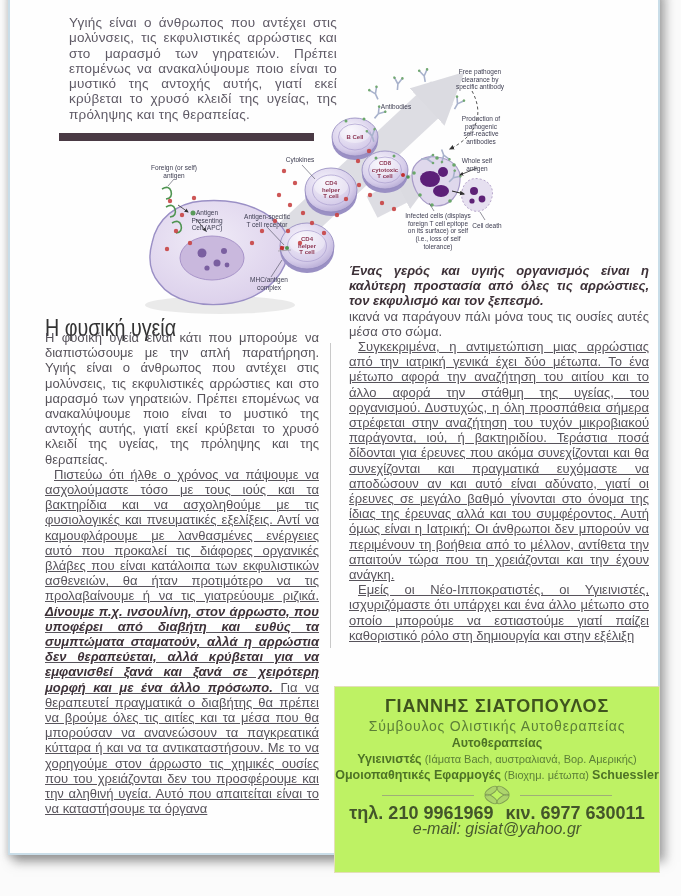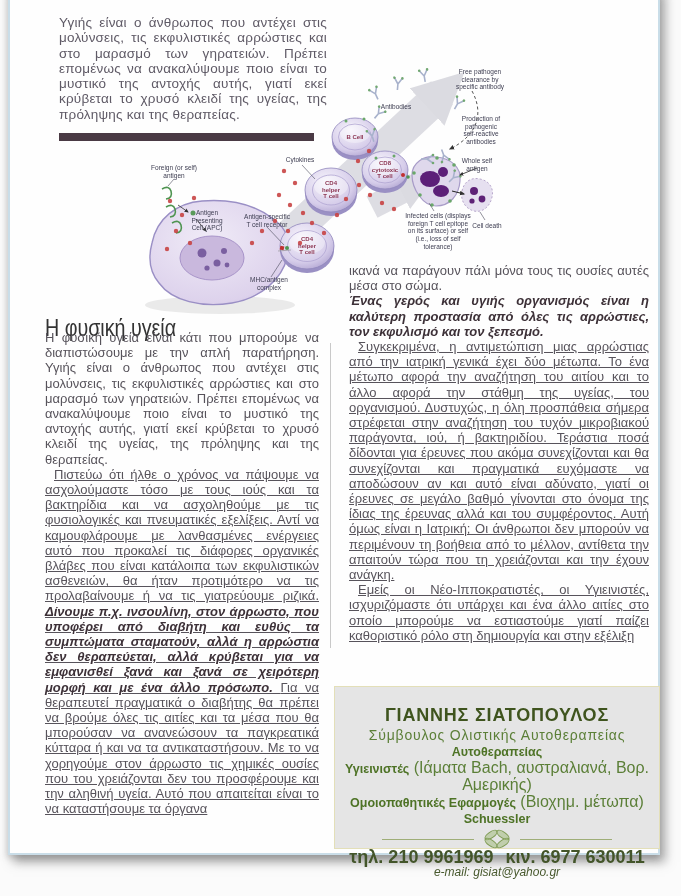--- a/index.html
+++ b/index.html
@@ -9,21 +9,21 @@
     font-family:"Liberation Sans",sans-serif;
   }
   .page{
     position:absolute;left:8px;top:-14px;width:648px;height:867px;
     background:#fefefe;
     border:2px solid #c9dde8;border-top:none;
     box-shadow:5px 7px 10px rgba(90,90,90,.55), -2px 3px 6px rgba(120,120,120,.25);
   }
   
   .quote{
-    position:absolute;left:49px;top:29px;width:268px;
+    position:absolute;left:59px;top:29px;width:268px;
     font-size:13.5px;line-height:15.3px;letter-spacing:.2px;
     color:#5f5a66;text-align:justify;
   }
   .bar{position:absolute;left:49px;top:147px;width:255px;height:8px;background:#4a3a44;}
   
   .diagram{position:absolute;left:122px;top:67px;width:400px;height:265px;}
   .diagram svg{position:absolute;left:0;top:0;}
   .dlab{
     position:absolute;transform:translate(-50%,-50%);
     font-size:6.5px;line-height:1.18;color:#3c3c50;text-align:center;
@@ -43,33 +43,33 @@
   }
   .col{position:absolute;font-size:13px;line-height:15.2px;color:#57535b;text-align:justify;}
   .col p{margin:0;}
   .col p.ind{text-indent:9px;text-decoration:underline;}
   .col-left{left:35px;top:344px;width:274px;}
   .col-right{left:339px;top:277px;width:300px;}
   .bi{font-weight:bold;font-style:italic;color:#3d3138;}
   .vdiv{position:absolute;left:320px;top:357px;width:1px;height:305px;background:#c9c9c9;}
   
   .ad{
-    position:absolute;left:324px;top:700px;width:326px;height:163px;
-    background:#e5e5e5;border:1px solid #e3dfb8;box-sizing:border-box;
-    text-align:center;color:#4e7326;padding-top:17px;
+    position:absolute;left:324px;top:700px;width:326px;height:187px;
+    background:#bef264;border:1px solid #e3dfb8;box-sizing:border-box;
+    text-align:center;color:#4e7326;padding-top:8px;
   }
   .ad-name{font-size:18px;line-height:22px;font-weight:bold;color:#3f541e;letter-spacing:.8px;}
   .ad-sub{font-size:14px;line-height:18px;color:#5b7f37;letter-spacing:.8px;}
   .ad-line{font-size:12.5px;line-height:16px;font-weight:bold;color:#4e7326;}
-  .ad-detail{font-size:16px;font-weight:normal;color:#5b7f37;}
+  .ad-detail{font-size:11px;font-weight:normal;color:#5b7f37;}
   .orn{display:flex;align-items:center;justify-content:center;gap:8px;height:20px;margin-top:2px;}
   .orn::before,.orn::after{content:"";flex:0 0 92px;height:1px;background:#9fae78;}
   .ad-phone{font-size:18px;line-height:16px;font-weight:bold;color:#43552a;}
   .ad-phone span{margin:0 6px;}
-  .ad-email{font-size:12px;line-height:15px;font-style:italic;color:#48592e;}
+  .ad-email{font-size:16px;line-height:15px;font-style:italic;color:#48592e;}
 </style>
 </head>
 <body>
 
 <div class="page">
 
   <div class="quote">Υγιής είναι ο άνθρωπος που αντέχει στις μολύνσεις, τις εκφυλιστικές αρρώστιες και στο μαρασμό των γηρατειών. Πρέπει επομένως να ανακαλύψουμε ποιο είναι το μυστικό της αντοχής αυτής, γιατί εκεί κρύβεται το χρυσό κλειδί της υγείας, της πρόληψης και της θεραπείας.</div>
   <div class="bar"></div>
 
   <div class="diagram">
@@ -265,24 +265,24 @@
   <h2 class="heading">Η φυσική υγεία</h2>
 
   <div class="col col-left">
     <p><span>Η φυσική υγεία είναι κάτι που μπορούμε να διαπιστώσουμε με την απλή παρατήρηση. Υγιής είναι ο άνθρωπος που αντέχει στις μολύνσεις, τις εκφυλιστικές αρρώστιες και στο μαρασμό των γηρατειών. Πρέπει επομένως να ανακαλύψουμε ποιο είναι το μυστικό της αντοχής αυτής, γιατί εκεί κρύβεται το χρυσό κλειδί της υγείας, της πρόληψης και της θεραπείας.</span></p>
     <p class="ind"><span>Πιστεύω ότι ήλθε ο χρόνος να πάψουμε να ασχολούμαστε τόσο με τους ιούς και τα βακτηρίδια και να ασχοληθούμε με τις φυσιολογικές και πνευματικές εξελίξεις. Αντί να καμουφλάρουμε με λανθασμένες ενέργειες αυτό που προκαλεί τις διάφορες οργανικές βλάβες που είναι κατάλοιπα των εκφυλιστικών ασθενειών, θα ήταν προτιμότερο να τις προλαβαίνουμε ή να τις γιατρεύουμε ριζικά. </span><span class="bi">Δίνουμε π.χ. ινσουλίνη, στον άρρωστο, που υποφέρει από διαβήτη και ευθύς τα συμπτώματα σταματούν, αλλά η αρρώστια δεν θεραπεύεται, αλλά κρύβεται για να εμφανισθεί ξανά και ξανά σε χειρότερη μορφή και με ένα άλλο πρόσωπο. </span><span>Για να θεραπευτεί πραγματικά ο διαβήτης θα πρέπει να βρούμε όλες τις αιτίες και τα μέσα που θα μπορούσαν να ανανεώσουν τα παγκρεατικά κύτταρα ή και να τα αντικαταστήσουν. Με το να χορηγούμε στον άρρωστο τις χημικές ουσίες που του χρειάζονται δεν του προσφέρουμε και την αληθινή υγεία. Αυτό που απαιτείται είναι το να καταστήσουμε τα όργανα</span></p>
   </div>
 
   <div class="vdiv"></div>
 
   <div class="col col-right">
+    <p><span class="bi">Ένας γερός και υγιής οργανισμός είναι η καλύτερη προστασία από όλες τις αρρώστιες, τον εκφυλισμό και τον ξεπεσμό.</span></p>
     <p><span>ικανά να παράγουν πάλι μόνα τους τις ουσίες αυτές μέσα στο σώμα.</span></p>
-    <p><span class="bi">Ένας γερός και υγιής οργανισμός είναι η καλύτερη προστασία από όλες τις αρρώστιες, τον εκφυλισμό και τον ξεπεσμό.</span></p>
     <p class="ind"><span>Συγκεκριμένα, η αντιμετώπιση μιας αρρώστιας από την ιατρική γενικά έχει δύο μέτωπα. Το ένα μέτωπο αφορά την αναζήτηση του αιτίου και το άλλο αφορά την στάθμη της υγείας, του οργανισμού. Δυστυχώς, η όλη προσπάθεια σήμερα στρέφεται στην αναζήτηση του τυχόν μικροβιακού παράγοντα, ιού, ή βακτηριδίου. Τεράστια ποσά δίδονται για έρευνες που ακόμα συνεχίζονται και θα συνεχίζονται και πραγματικά ευχόμαστε να αποδώσουν αν και αυτό είναι αδύνατο, γιατί οι έρευνες σε μεγάλο βαθμό γίνονται στο όνομα της ίδιας της έρευνας αλλά και του συμφέροντος. Αυτή όμως είναι η Ιατρική; Οι άνθρωποι δεν μπορούν να περιμένουν τη βοήθεια από το μέλλον, αντίθετα την απαιτούν τώρα που τη χρειάζονται και την έχουν ανάγκη.</span></p>
-    <p class="ind"><span>Εμείς οι Νέο-Ιπποκρατιστές, οι Υγιεινιστές, ισχυριζόμαστε ότι υπάρχει και ένα άλλο αιτίες στο οποίο μπορούμε να εστιαστούμε γιατί παίζει καθοριστικό ρόλο στη δημιουργία και στην εξέλιξη</span></p>
+    <p class="ind"><span>Εμείς οι Νέο-Ιπποκρατιστές, οι Υγιεινιστές, ισχυριζόμαστε ότι υπάρχει και ένα άλλο μέτωπο στο οποίο μπορούμε να εστιαστούμε γιατί παίζει καθοριστικό ρόλο στη δημιουργία και στην εξέλιξη</span></p>
   </div>
 
   <div class="ad">
     <div class="ad-name">ΓΙΑΝΝΗΣ ΣΙΑΤΟΠΟΥΛΟΣ</div>
     <div class="ad-sub">Σύμβουλος Ολιστικής Αυτοθεραπείας</div>
     <div class="ad-line">Αυτοθεραπείας</div>
     <div class="ad-line"><span>Υγιεινιστές</span><span class="ad-detail"> (Ιάματα Bach, αυστραλιανά, Βορ. Αμερικής)</span></div>
     <div class="ad-line"><span>Ομοιοπαθητικές Εφαρμογές</span><span class="ad-detail"> (Βιοχημ. μέτωπα) </span><span>Schuessler</span></div>
     <div class="orn">
       <svg width="30" height="22" viewBox="0 0 30 22">

